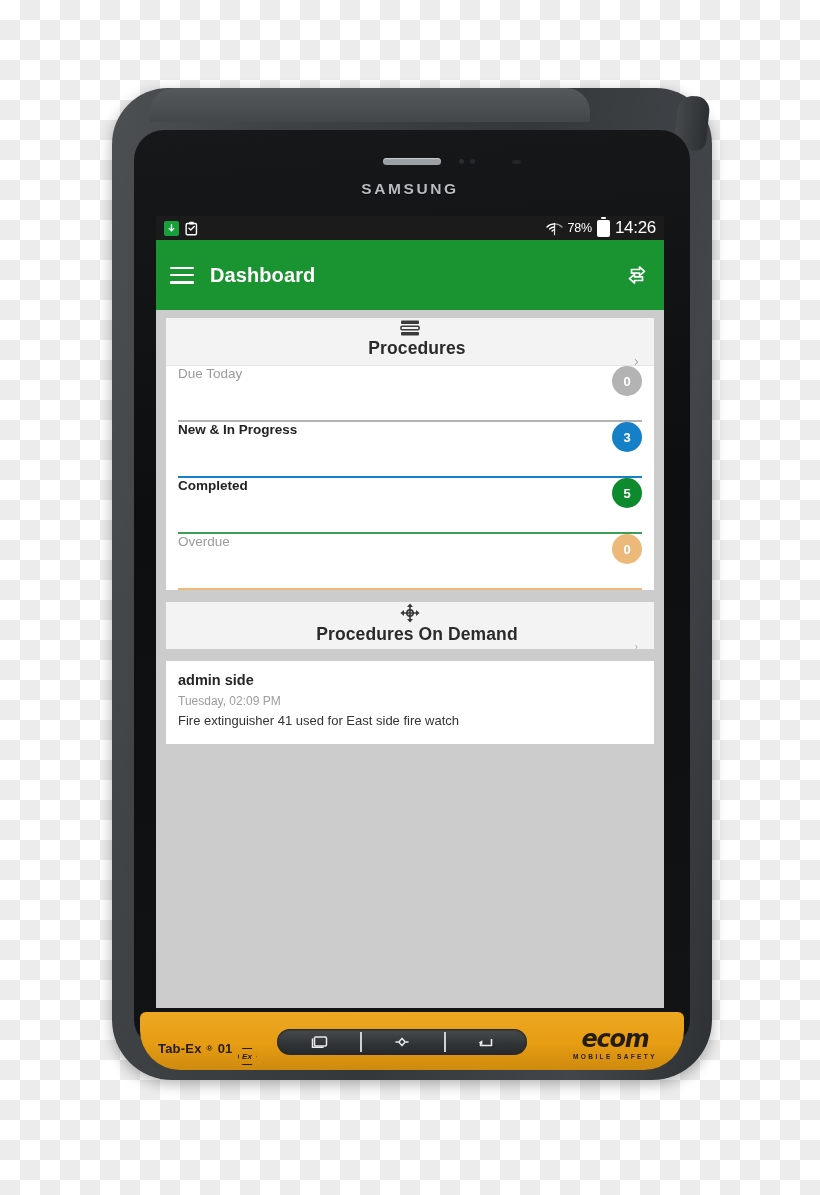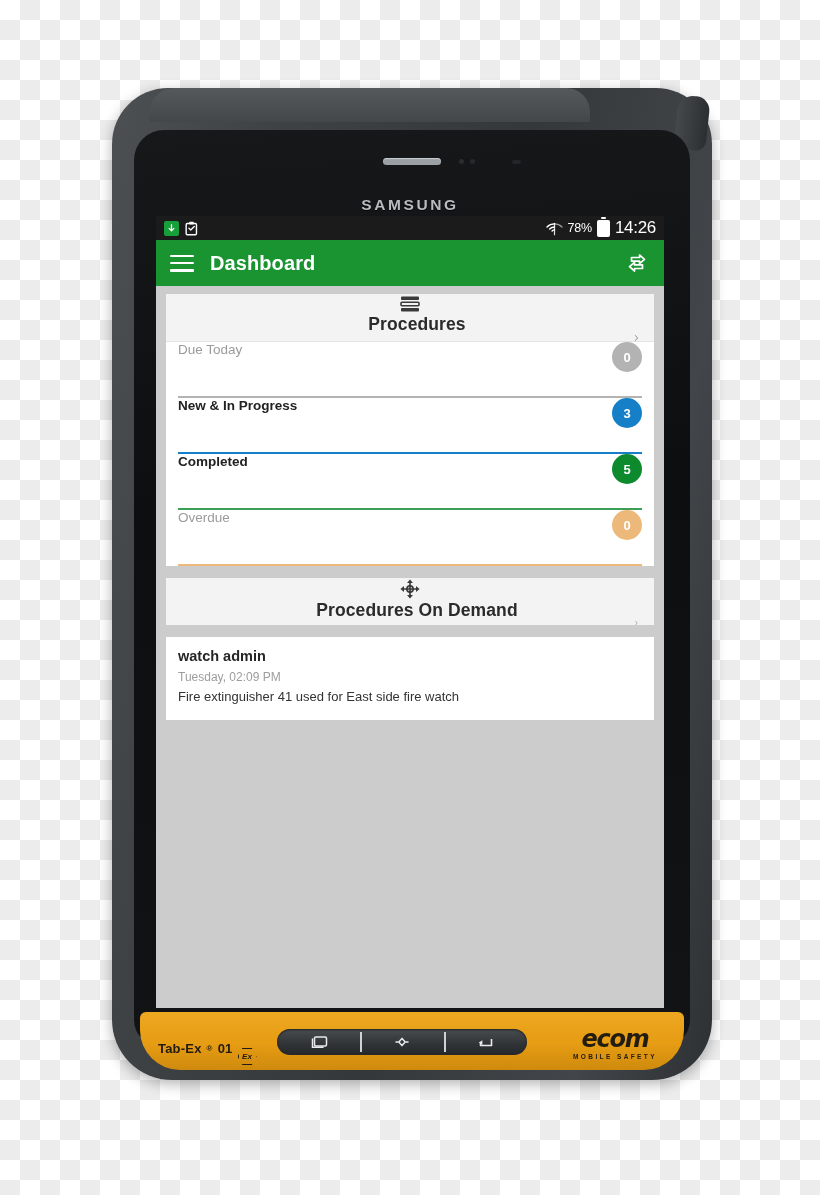--- a/index.html
+++ b/index.html
@@ -40,21 +40,21 @@
   }
   .earpiece{
     position:absolute;left:383px;top:158px;width:58px;height:7px;
     background:#9aa0a4;border-radius:4px;
     box-shadow:inset 0 1px 1px rgba(255,255,255,.5);
   }
   .sensor-a{position:absolute;left:459px;top:159px;width:5px;height:5px;border-radius:50%;background:#2a2c2f;}
   .sensor-b{position:absolute;left:470px;top:159px;width:5px;height:5px;border-radius:50%;background:#262a2d;}
   .sensor-c{position:absolute;left:512px;top:160px;width:9px;height:4px;border-radius:3px;background:#232629;}
   .brand-samsung{
-    position:absolute;left:0;top:196px;width:820px;text-align:center;
+    position:absolute;left:0;top:180px;width:820px;text-align:center;
     color:#b8bcc0;font-size:15.5px;letter-spacing:2.6px;font-weight:bold;
     text-shadow:0 1px 0 rgba(0,0,0,.8);
   }
 
   
   .bezel-orange{
     position:absolute;left:140px;top:1012px;width:544px;height:58px;
     background:linear-gradient(180deg,#eda821 0%,#e69c13 55%,#cf8a0e 100%);
     border-radius:6px 6px 40px 40px;
   }
@@ -114,21 +114,21 @@
   .icon-clipboard{width:15px;height:15px;}
   .batt{
     width:11px;height:15px;border:1.6px solid #fff;border-radius:1.5px;
     position:relative;background:#fff;
   }
   .batt::before{content:"";position:absolute;left:3px;top:-4px;width:5px;height:2.5px;background:#fff;border-radius:1px;}
 
   
   .appbar{
     height:46px;background:#1a9431;display:flex;align-items:center;
-    padding:0 14px;color:#ffffff;
+    padding:12px 14px;color:#ffffff;
   }
   .hamburger{width:24px;height:17px;display:flex;flex-direction:column;justify-content:space-between;cursor:pointer;}
   .hamburger span{display:block;height:2.6px;background:#fff;border-radius:1px;}
   .appbar-title{
     margin-left:16px;font-size:20px;font-weight:bold;letter-spacing:.1px;
   }
   .sync-icon{margin-left:auto;width:26px;height:26px;cursor:pointer;}
 
   
   .content{padding:8px 10px 0 10px;}
@@ -269,21 +269,21 @@
         </span>
         <span class="htitle">Procedures On Demand</span>
         <svg class="chev" viewBox="0 0 11 19" aria-hidden="true">
           <path d="M1.8 1.6 L9 9.5 L1.8 17.4" fill="none" stroke="#4a4a4a" stroke-width="1.9" stroke-linecap="round" stroke-linejoin="round"></path>
         </svg>
       </div>
     </div>
 
     <div class="card">
       <div class="log-body">
-        <div class="log-user">watch admin</div>
+        <div class="log-user">admin side</div>
         <div class="log-time">Tuesday, 02:09 PM</div>
         <div class="log-text">Fire extinguisher 41 used for East side fire watch</div>
       </div>
     </div>
 
   </div>
 </div>
 
 <div class="bezel-orange"></div>
 

